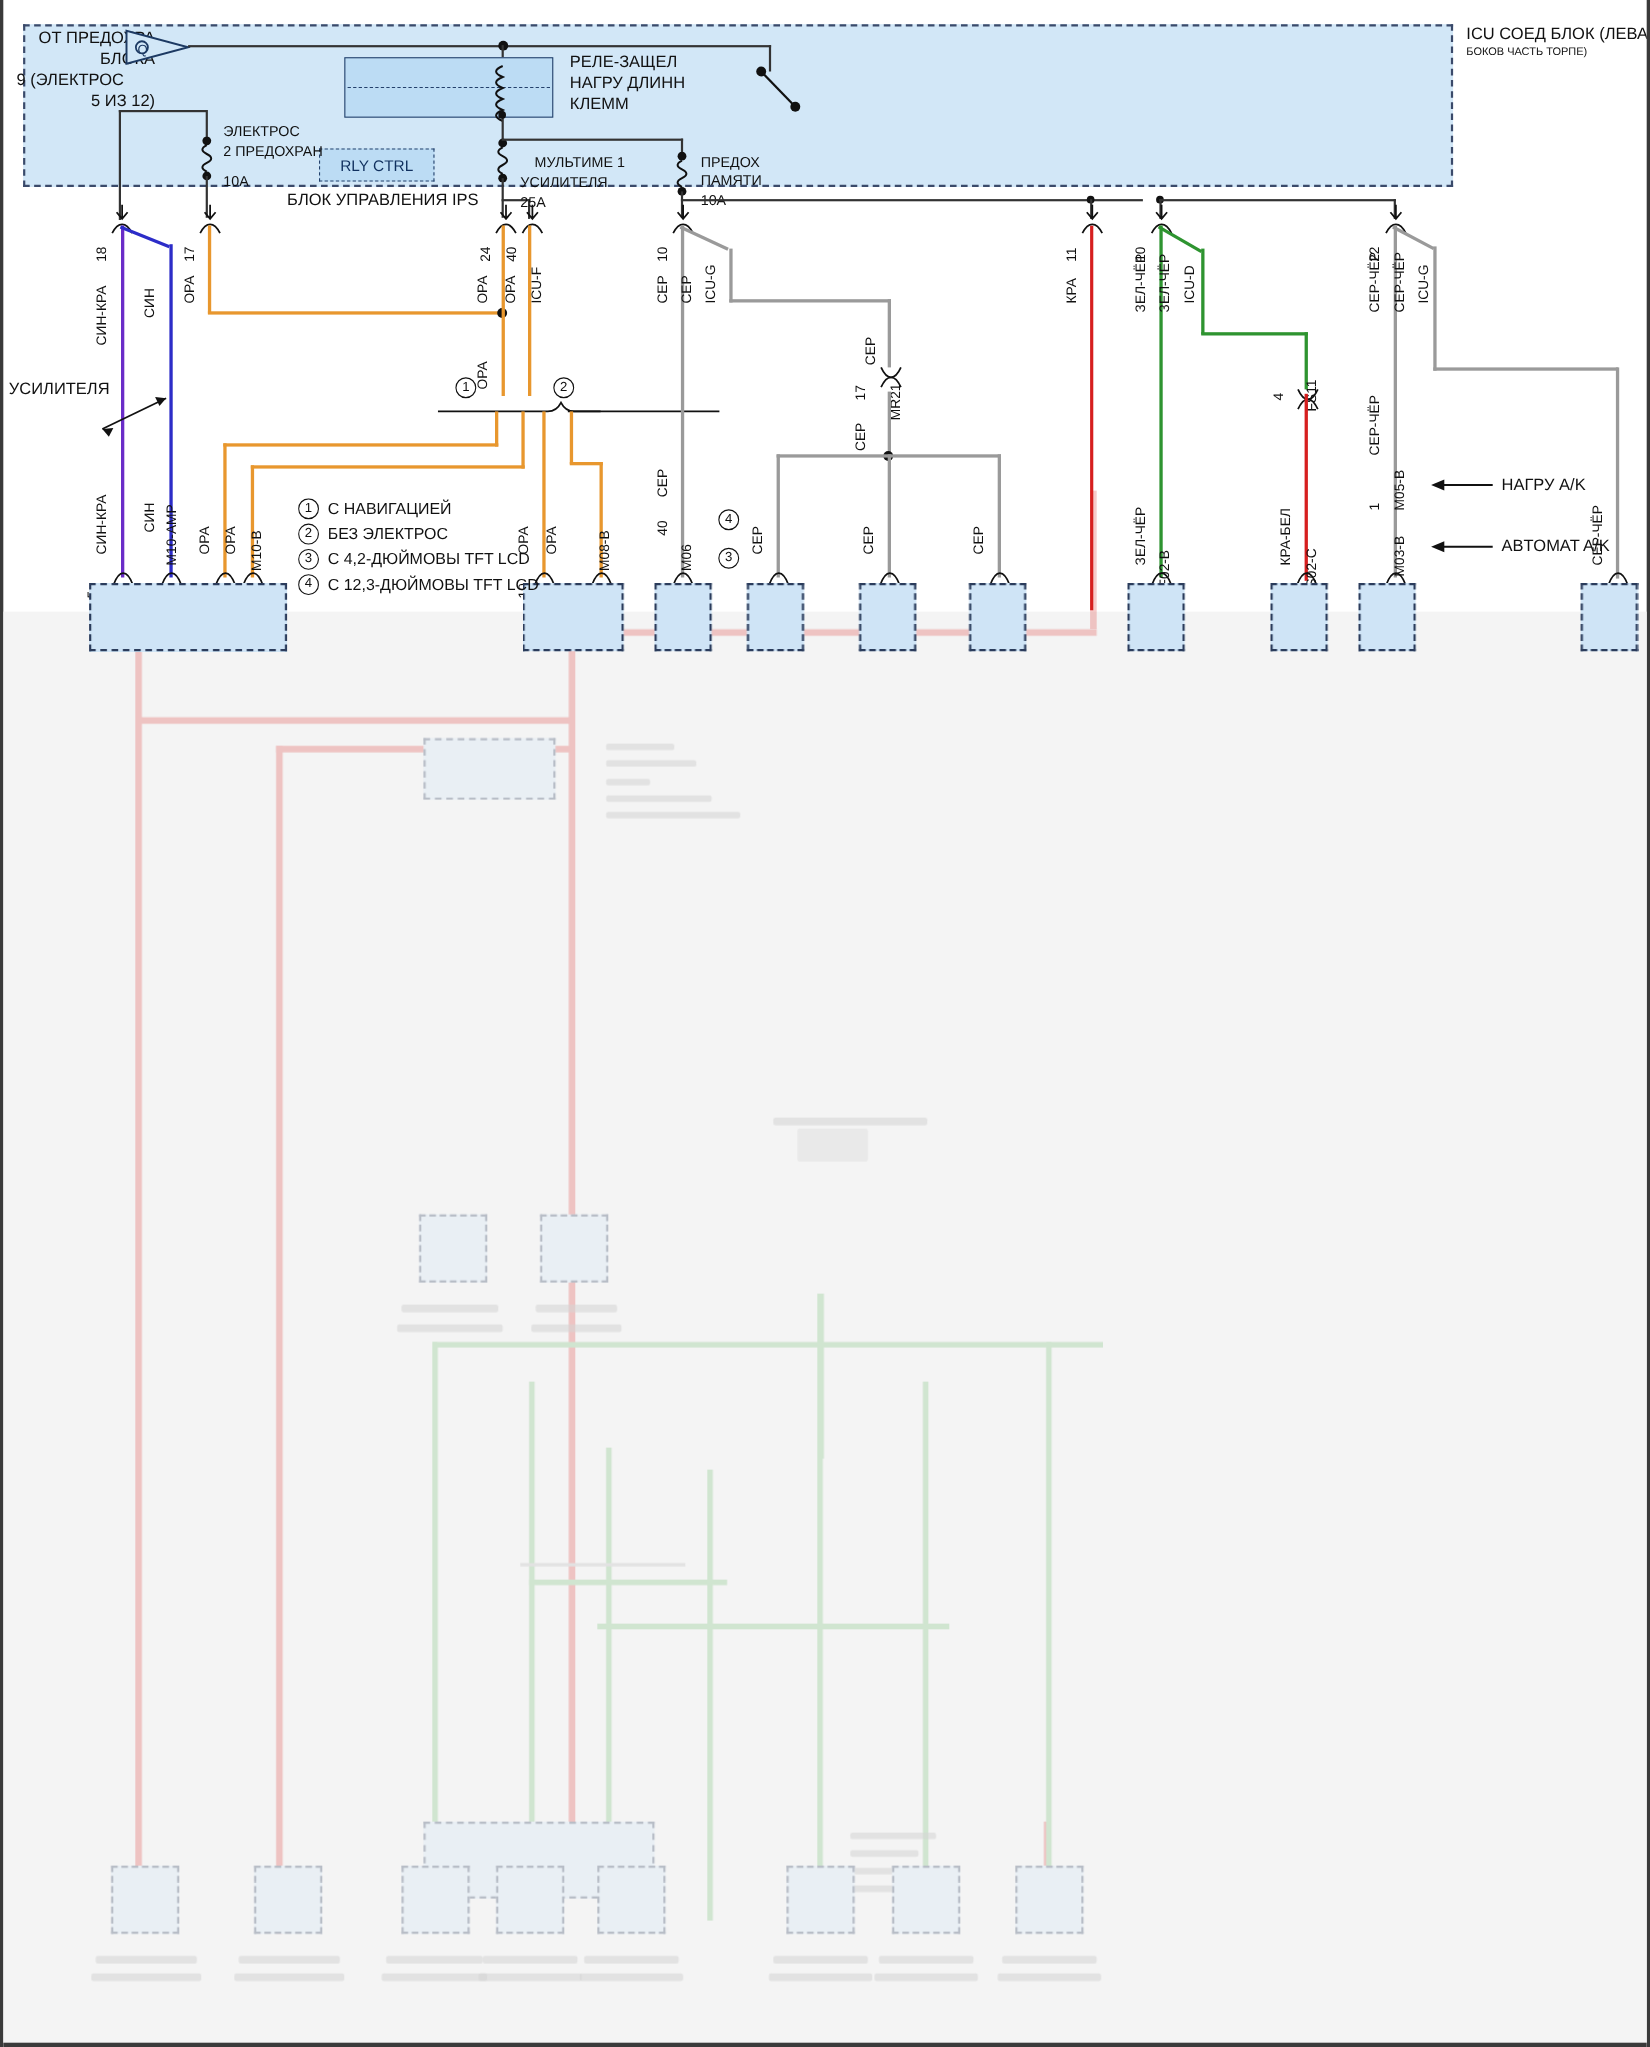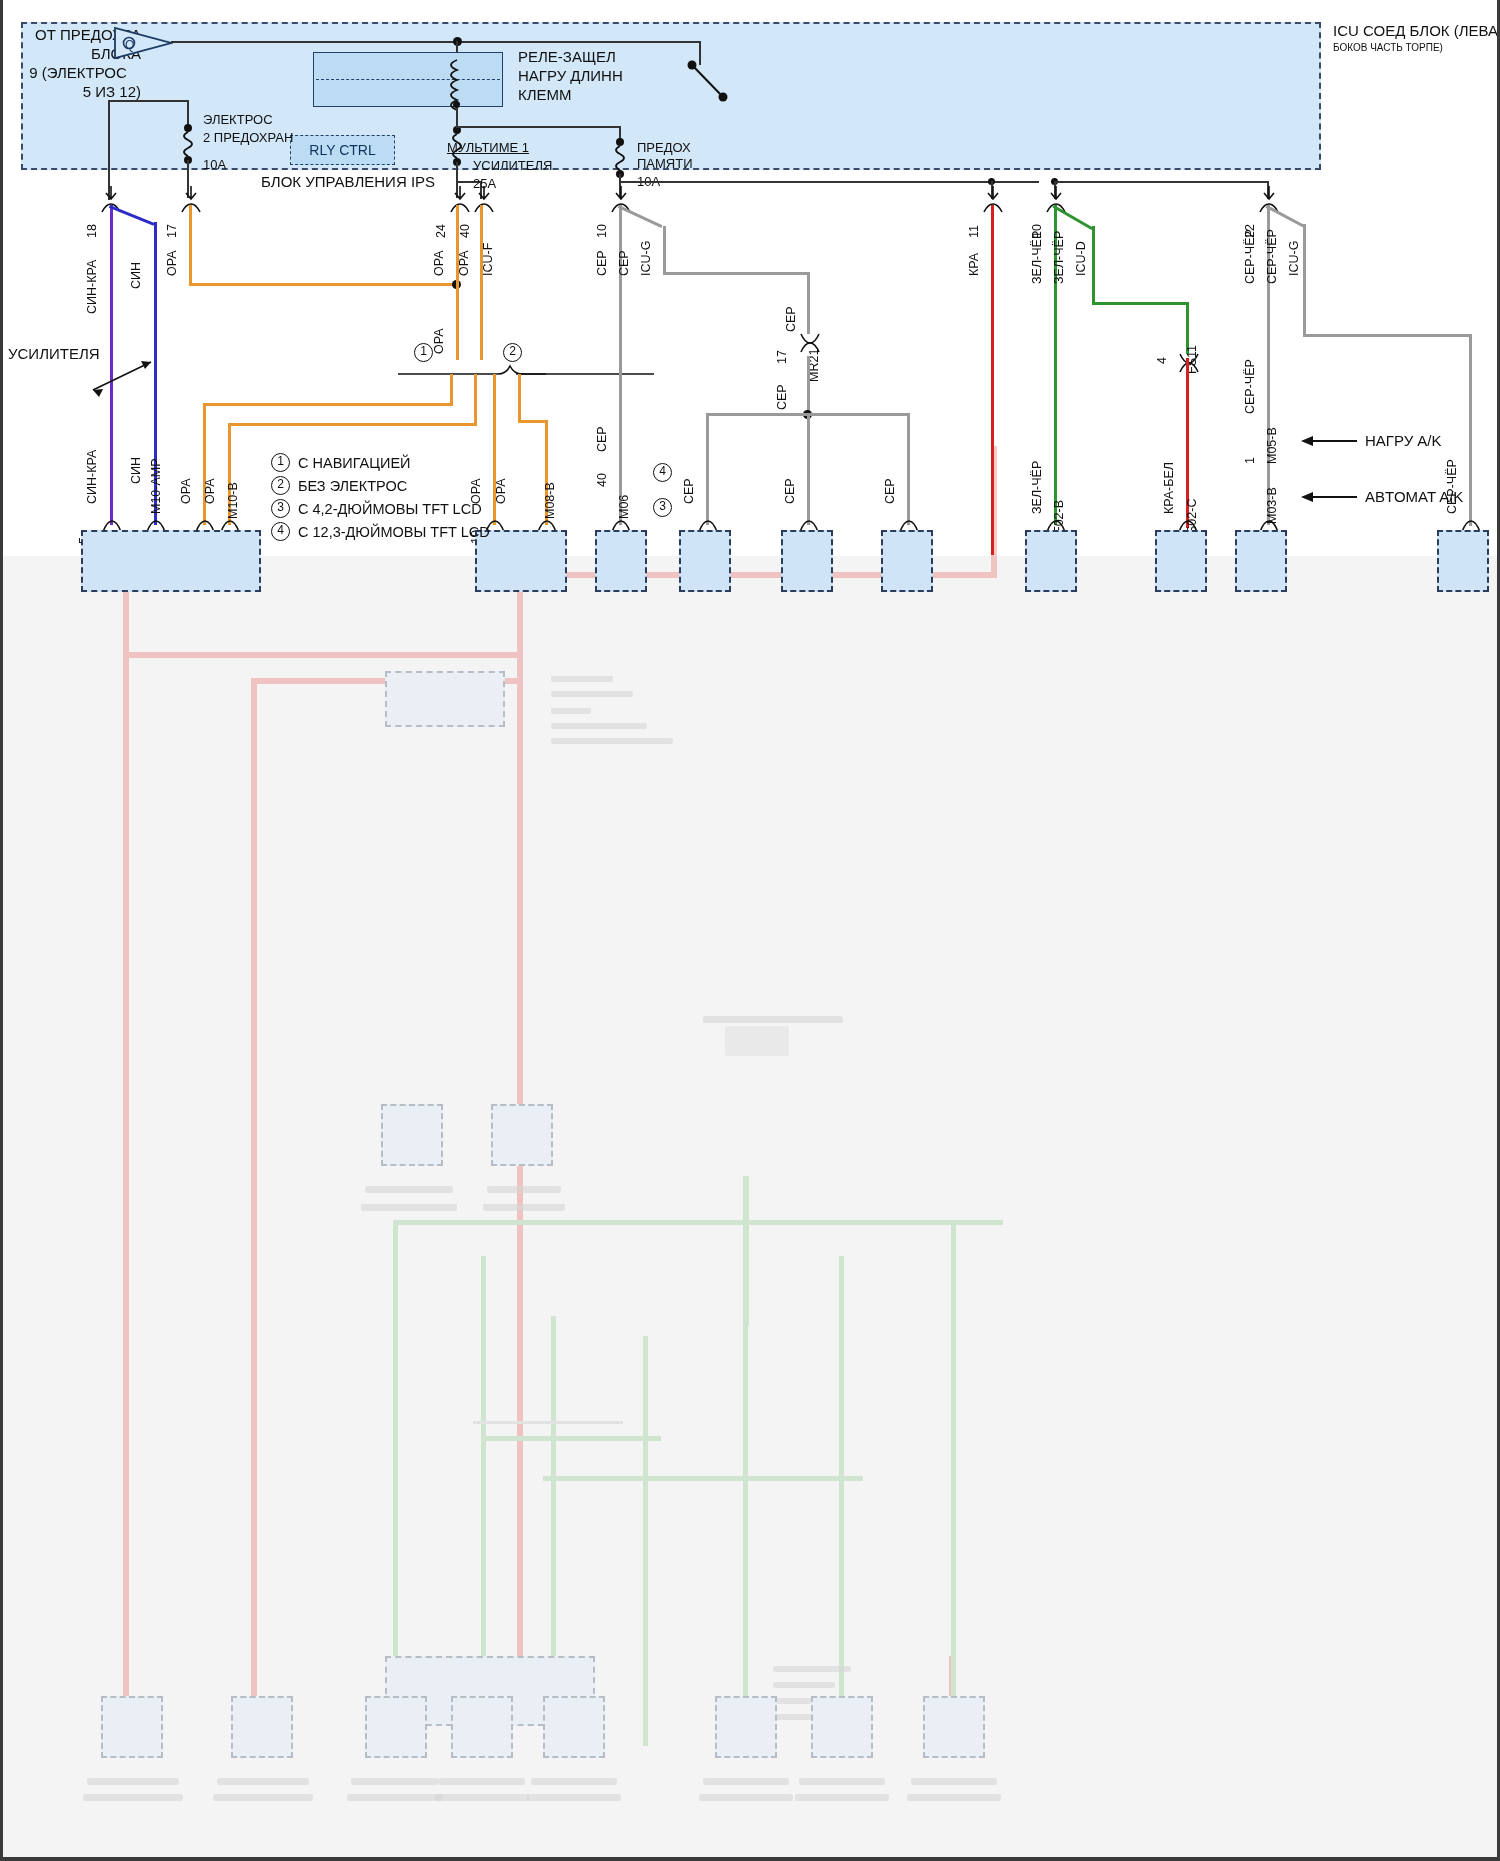--- a/index.html
+++ b/index.html
@@ -254,21 +254,21 @@
     <div class="fblur" style="left:908px;top:1222px; width:86px;height:7px;"></div>
     <div class="fblur" style="left:904px;top:1238px; width:94px;height:7px;"></div>
   </div>
 
   <div id="icu-panel"></div>
   <div class="txt" style="left:1330px; top:22px; font-size:15px;">ICU СОЕД БЛОК (ЛЕВАЯ</div>
   <div class="txt" style="left:1330px; top:42px; font-size:10px;">БОКОВ ЧАСТЬ ТОРПЕ)</div>
 
   <div class="txt" style="left:28px; top:26px; text-align:right; width:110px;">ОТ ПРЕДОХРА</div>
   <div class="txt" style="left:28px; top:45px; text-align:right; width:110px;">БЛОКА</div>
-  <div class="txt" style="left:12px; top:64px; text-align:center; width:126px;">9 (ЭЛЕКТРОС</div>
+  <div class="txt" style="left:12px; top:64px; text-align:left; width:126px;">9 (ЭЛЕКТРОС</div>
   <div class="txt" style="left:12px; top:83px; text-align:right; width:126px;">5 ИЗ 12)</div>
 
   <svg id="feed-tri" width="60" height="34">
     <polygon points="2,2 2,32 58,17" fill="#d2e7f7" stroke="#1d3a63" stroke-width="1.8"></polygon>
     <circle cx="16" cy="17" r="5.5" fill="none" stroke="#1d3a63" stroke-width="1.6"></circle>
   </svg>
   <div class="txt xs" style="left:122px; top:38px; color:#1d3a63;">Q</div>
 
   <div class="wire w-blk" style="left:168px; top:41px; width:530px; height:2px;"></div>
   <div class="dot" style="left:450px; top:37px;"></div>
@@ -311,21 +311,21 @@
   <div class="wire w-blk" style="left:453px; top:101px; width:2px; height:28px;"></div>
   <div class="dot sm" style="left:450px; top:101px;"></div>
   <svg class="fuse" style="left:445px; top:126px;" width="22" height="40">
     <circle cx="9" cy="4" r="4" fill="#111"></circle>
     <circle cx="9" cy="36" r="4" fill="#111"></circle>
     <path d="M9 8 q-8 4 0 8 q8 4 0 8 q-8 4 0 8" fill="none" stroke="#111" stroke-width="1.8"></path>
   </svg>
   <div class="wire w-blk" style="left:453px; top:162px; width:2px; height:36px;"></div>
   <div class="wire w-blk" style="left:453px; top:181px; width:25px; height:2px;"></div>
   <div class="wire w-blk" style="left:477px; top:181px; width:2px; height:18px;"></div>
-  <div class="txt sm" style="left:444px; top:140px;text-decoration:underline;">МУЛЬТИМЕ 1</div>
+  <div class="txt sm" style="left:483px; top:140px;">МУЛЬТИМЕ 1</div>
   <div class="txt sm" style="left:470px; top:158px;">УСИЛИТЕЛЯ</div>
   <div class="txt sm" style="left:470px; top:176px;">25A</div>
 
   <div class="wire w-blk" style="left:453px; top:126px; width:165px; height:2px;"></div>
   <div class="wire w-blk" style="left:616px; top:126px; width:2px; height:15px;"></div>
   <svg class="fuse" style="left:608px; top:138px;" width="22" height="40">
     <circle cx="9" cy="4" r="4" fill="#111"></circle>
     <circle cx="9" cy="36" r="4" fill="#111"></circle>
     <path d="M9 8 q-8 4 0 8 q8 4 0 8 q-8 4 0 8" fill="none" stroke="#111" stroke-width="1.8"></path>
   </svg>

